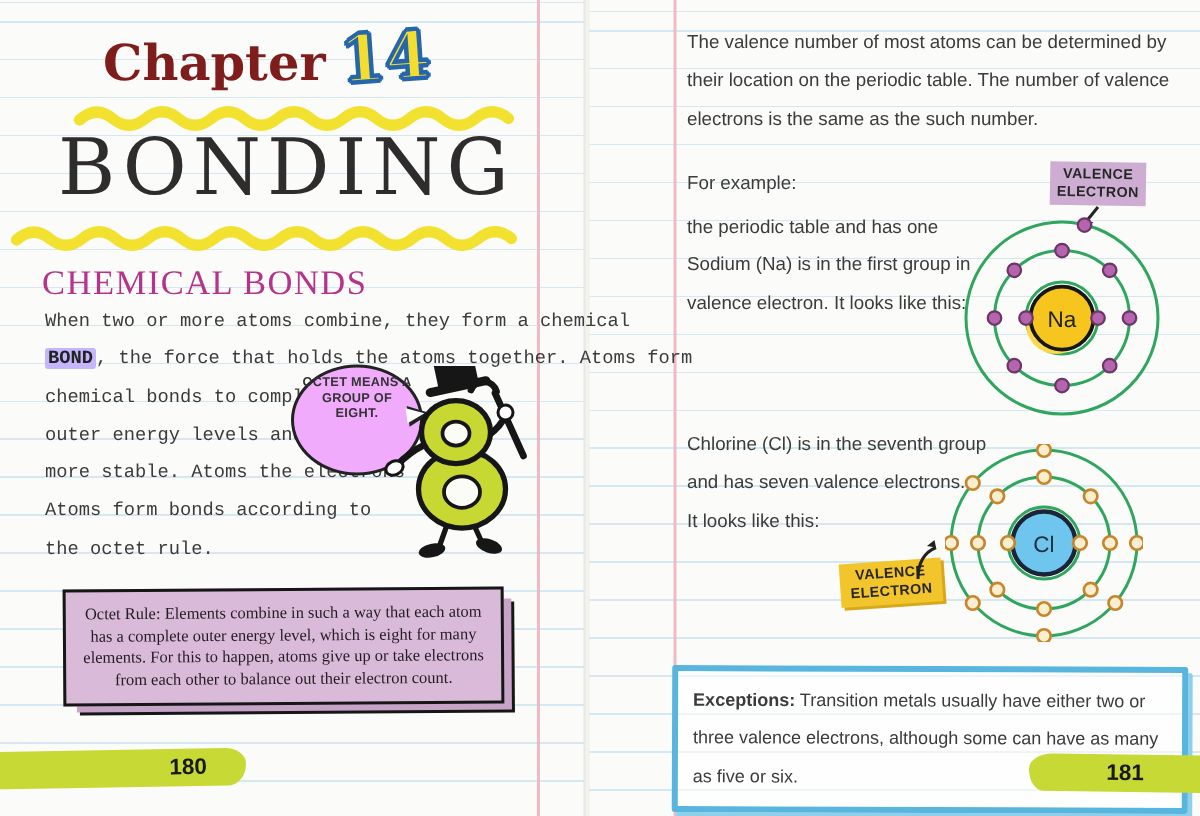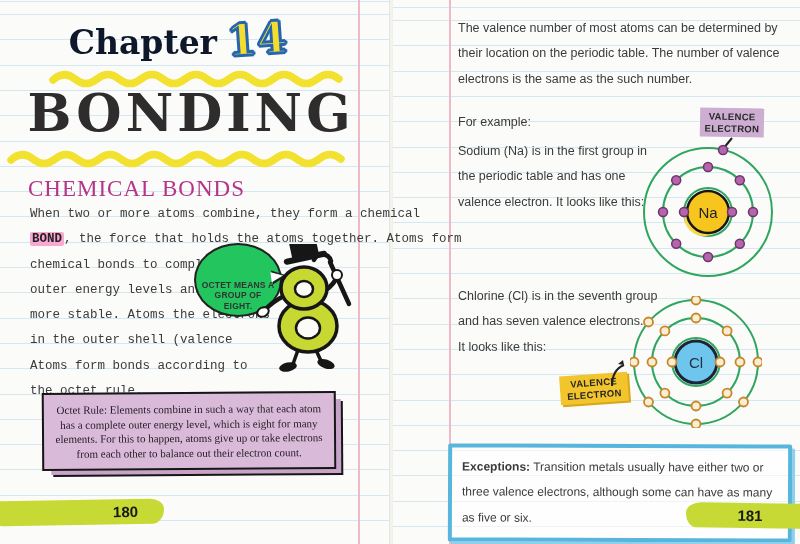--- a/index.html
+++ b/index.html
@@ -10,35 +10,35 @@
   .page.left{left:0;width:391px;background-position:0 14px;}
   .page.right{left:391px;width:409px;background-position:0 20px;}
   .gutter{position:absolute;top:0;bottom:0;left:389px;width:4px;
     background:linear-gradient(to right,#e4e4de,#f6f6f0 60%,#eeeee8);}
   .mline{position:absolute;top:0;bottom:0;width:1.5px;background:#efbac5;}
   .mline.l{left:358px;} .mline.r{left:449px;}
 
   .abs{position:absolute;}
   .hand{color:#3b3b3b;font-size:12.5px;line-height:25.3px;white-space:nowrap;}
   .chapter-row{left:58px;top:14px;width:240px;text-align:center;}
-  .chapter-word{font-family:"DejaVu Serif",serif;font-weight:bold;font-size:33px;color:#0f172a;}
+  .chapter-word{font-family:"DejaVu Serif",serif;font-weight:bold;font-size:33px;color:#7f1d1d;}
   .chapter-num{display:inline-block;font-family:"DejaVu Serif",serif;font-weight:bold;font-size:43px;
     color:#f3de30;-webkit-text-stroke:2px #2566ad;
     text-shadow:-2px 0 0 #2566ad,2px 0 0 #2566ad,0 -2px 0 #2566ad,0 2px 0 #2566ad;
     transform:rotate(-4deg);margin-left:6px;}
   .book-title{left:24px;top:82px;width:334px;text-align:center;font-family:"DejaVu Serif",serif;
-    font-weight:bold;font-size:52px;letter-spacing:4px;color:#2e2c2c;}
+    font-weight:normal;font-size:52px;letter-spacing:4px;color:#2e2c2c;}
   .squiggle{stroke:#f2e12e;stroke-width:7.5;fill:none;stroke-linecap:round;}
   .section-heading{left:28px;top:176px;font-family:"Liberation Serif",serif;font-size:23px;
     letter-spacing:1px;color:#b5338a;}
   .body-col{left:30px;top:202px;width:352px;font-family:Liberation Mono, monospace;}
-  .bond-hl{background:#f9a8d4;font-weight:bold;padding:0 2px;border-radius:2px;color:#222;}
-
-  .bubble{left:194px;top:243px;width:76px;height:62px;background:#22c55e;border:2px solid #222;
-    border-radius:50%;display:flex;align-items:flex-end;justify-content:center;text-align:center;
+  .bond-hl{background:#c4b5fd;font-weight:bold;padding:0 2px;border-radius:2px;color:#222;}
+
+  .bubble{left:194px;top:243px;width:76px;height:62px;background:#f0abfc;border:2px solid #222;
+    border-radius:50%;display:flex;align-items:flex-start;justify-content:center;text-align:center;
     font-size:8.5px;font-weight:bold;line-height:10.5px;color:#333;letter-spacing:.2px;padding:4px;}
   .bubble::before{content:"";position:absolute;right:-14px;top:24px;border:7px solid transparent;
     border-left:15px solid #222;transform:rotate(-8deg);}
   .bubble::after{content:"";position:absolute;right:-8px;top:26px;border:5px solid transparent;
     border-left:12px solid #fff;transform:rotate(-8deg);}
 
   .octet-box{left:42px;top:392px;width:294px;box-sizing:border-box;background:#d9bbd9;
     border:2.5px solid #161616;padding:8px 8px;transform:rotate(-.4deg);
     box-shadow:7px 6px 0 -2px #c7a3c7,9px 8px 0 -2px #161616;
     font-family:"Liberation Serif",serif;font-size:11px;line-height:14.5px;color:#241b24;
@@ -92,21 +92,20 @@
   <div class="abs section-heading">CHEMICAL BONDS</div>
 
   <div class="abs hand body-col">
     <div>When two or more atoms combine, they form a chemical</div>
     <div>
       <span class="bond-hl">BOND</span><span>, the force that holds the atoms together. Atoms form</span>
     </div>
     <div>chemical bonds to complete their</div>
     <div>outer energy levels and become</div>
     <div>more stable. Atoms the electrons</div>
-    <div>in the outer shell (valence</div>
     <div>Atoms form bonds according to</div>
     <div>the octet rule.</div>
   </div>
 
   <div class="abs bubble">
     <span>OCTET MEANS A GROUP OF EIGHT.</span>
   </div>
 
   <svg class="abs" style="left:252px;top:244px;" width="112" height="128" viewBox="0 0 112 128">
 
@@ -149,22 +148,22 @@
 
   <div class="abs hand" style="left:458px;top:110px;">For example:</div>
 
   <div class="abs vlabel purple">VALENCE ELECTRON</div>
   <svg class="abs" style="left:714px;top:136px;" width="26" height="22">
     <path d="M18,2 L9,13" stroke="#222" stroke-width="2" fill="none"></path>
     <path d="M9,13 l6,-1 -5,6 z" fill="#222"></path>
   </svg>
 
   <div class="abs hand" style="left:458px;top:139px;">
+    <div>the periodic table and has one</div>
     <div>Sodium (Na) is in the first group in</div>
-    <div>the periodic table and has one</div>
     <div>valence electron. It looks like this:</div>
   </div>
 
   <svg class="abs" style="left:638px;top:142px;" width="140" height="140" viewBox="0 0 140 140">
     <circle cx="70" cy="70" r="64" fill="none" stroke="#2fa55e" stroke-width="2"></circle>
     <circle cx="70" cy="70" r="45" fill="none" stroke="#2fa55e" stroke-width="2"></circle>
     <circle cx="70" cy="70" r="24" fill="none" stroke="#2fa55e" stroke-width="2"></circle>
     <circle cx="66" cy="74" r="20" fill="#f9d84a"></circle>
     <circle cx="70" cy="70" r="21" fill="#f6c51e" stroke="#161616" stroke-width="2.5"></circle>
     <text x="70" y="76" text-anchor="middle" font-size="15" fill="#222">Na</text>

